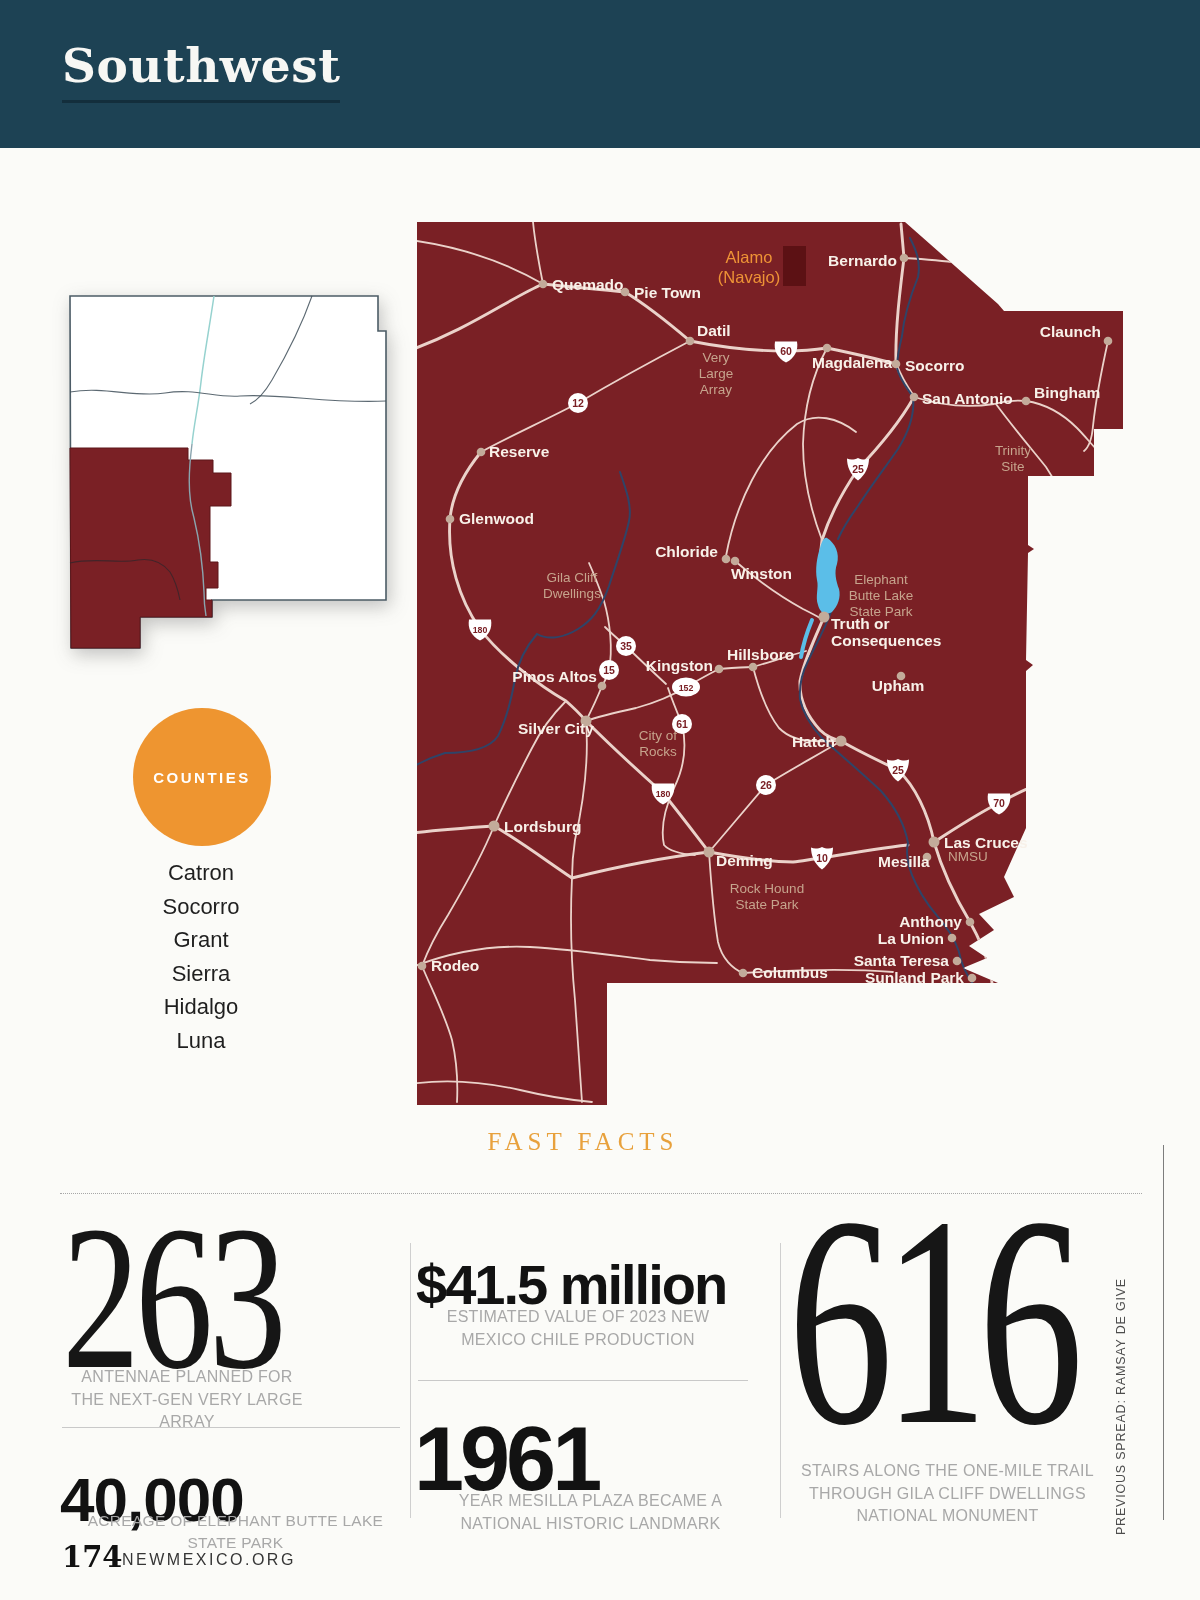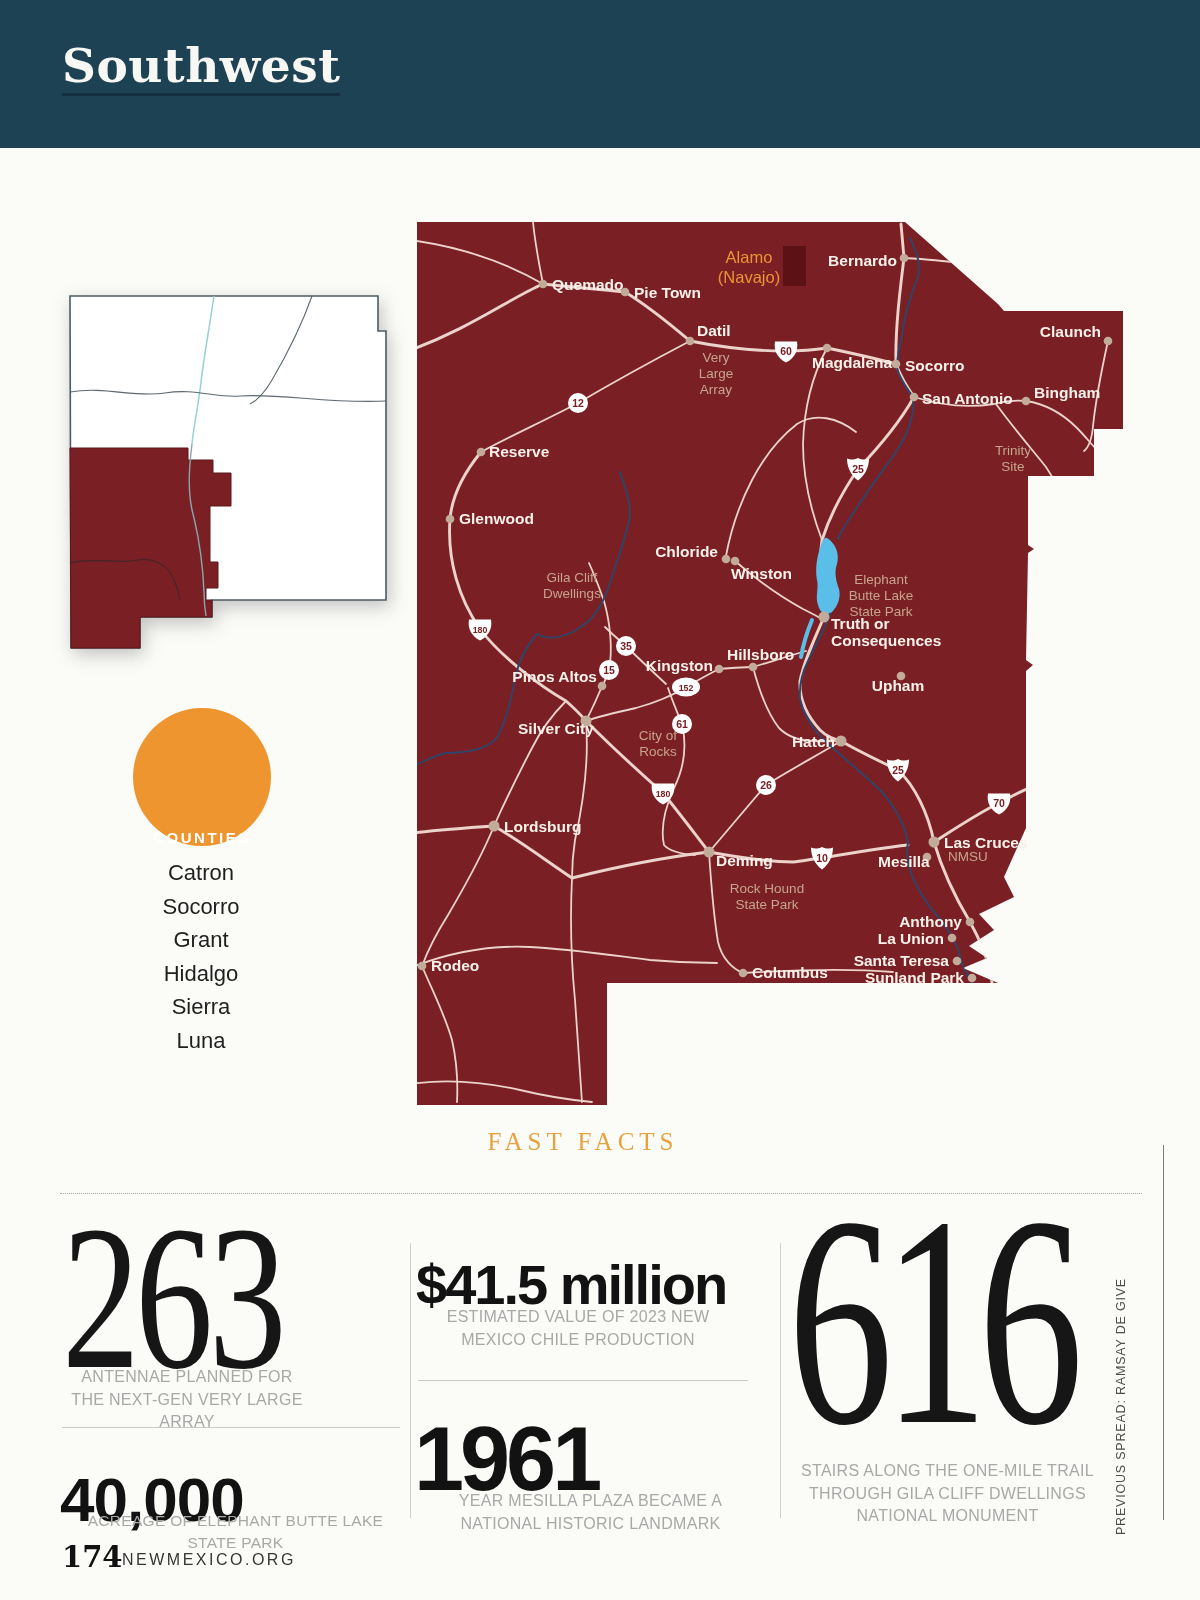--- a/index.html
+++ b/index.html
@@ -2,26 +2,26 @@
 <html><head>
 <meta charset="utf-8">
 <style>
   html,body{margin:0;padding:0;background:#e8e8e8;}
   .page{position:relative;width:1200px;height:1600px;background:#FBFBF8;overflow:hidden;
         font-family:"Liberation Sans",sans-serif;}
   
   .hdr{position:absolute;left:0;top:0;width:1200px;height:148px;background:#1D4254;}
   .hdr h1{margin:0;padding:42px 0 0 62px;font-family:"DejaVu Serif",serif;
           font-weight:700;font-size:47px;line-height:1;color:#F7F7F4;letter-spacing:.5px;}
-  .hdr h1 span{display:inline-block;padding-bottom:4px;border-bottom:3px solid #132e3c;}
+  .hdr h1 span{display:inline-block;padding-bottom:11px;border-bottom:3px solid #132e3c;}
   
   .inset{position:absolute;left:60px;top:288px;filter:drop-shadow(3px 6px 9px rgba(50,50,50,.28));}
   
   .cbadge{position:absolute;left:133px;top:708px;width:138px;height:138px;border-radius:50%;
-          background:#EE9530;display:flex;align-items:flex-end;justify-content:center;}
+          background:#EE9530;display:flex;align-items:center;justify-content:center;}
   .cbadge span{font-size:15px;font-weight:700;letter-spacing:2.5px;color:#fff;}
   .clist{position:absolute;left:58px;top:856px;width:286px;margin:0;padding:0;list-style:none;
          text-align:center;font-size:22px;line-height:33.5px;color:#1f1f1f;}
   
   .town{font:700 15.5px "Liberation Sans",sans-serif;fill:#F8F1E9;}
   .area{font:400 13.5px "Liberation Sans",sans-serif;fill:#C6A48D;}
   .alamo{font:400 16.5px "Liberation Sans",sans-serif;fill:#EE9336;}
   .shield{font-weight:700;font-family:"Liberation Sans",sans-serif;fill:#7A2025;}
   .rd{stroke:#EBD2CA;fill:none;stroke-width:1.8;stroke-linecap:round;stroke-linejoin:round;}
   .rdM{stroke-width:2.9;}
@@ -64,22 +64,22 @@
     <path d="M192,444 C189,468 187,494 194,518 C200,543 203,568 204,592 C204,601 205,610 206,616" fill="none" stroke="#8aa4ae" stroke-width="1.4"></path>
   </svg>
 
   <div class="cbadge">
     <span>COUNTIES</span>
   </div>
   <ul class="clist" id="countiesList">
       <li>Catron</li>
       <li>Socorro</li>
       <li>Grant</li>
+      <li>Sierra</li>
       <li>Hidalgo</li>
-      <li>Sierra</li>
       <li>Luna</li>
     </ul>
 
   <svg style="position:absolute;left:405px;top:215px;" width="730" height="900" viewBox="405 215 730 900">
     <defs>
       <clipPath id="swclip">
         <path d="M417,222 L905,222 L998,304 L1004,311 L1123,311 L1123,429 L1094,429 L1094,476
                  L1028,476 L1028,545 L1034,549 L1028,553 L1026,660 L1033,665 L1026,671 L1026,828
                  L1004,877 L1014,897 L979,914 L994,930 L969,946 L987,958 L963,968 L998,983
                  L607,983 L607,1105 L417,1105 Z"></path>

